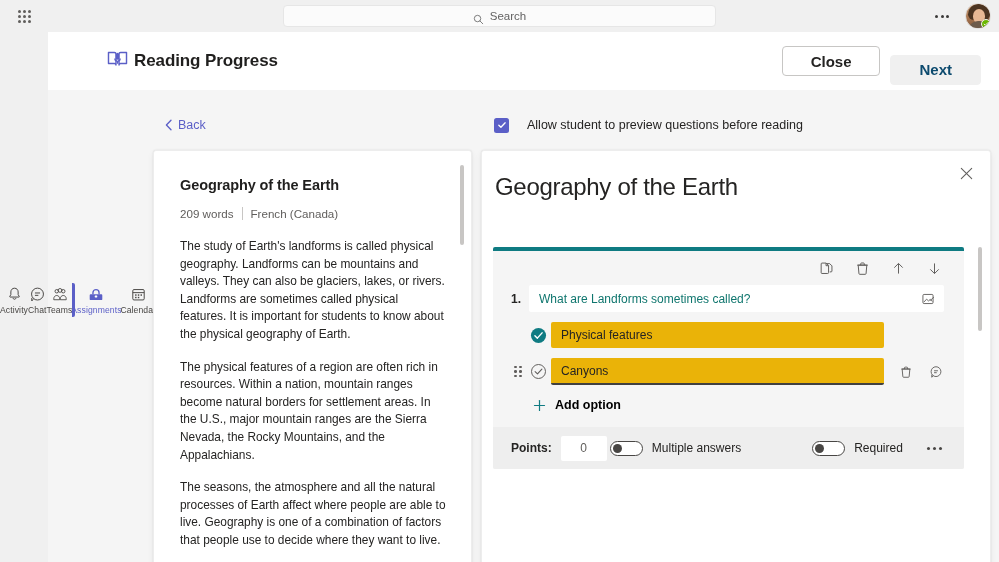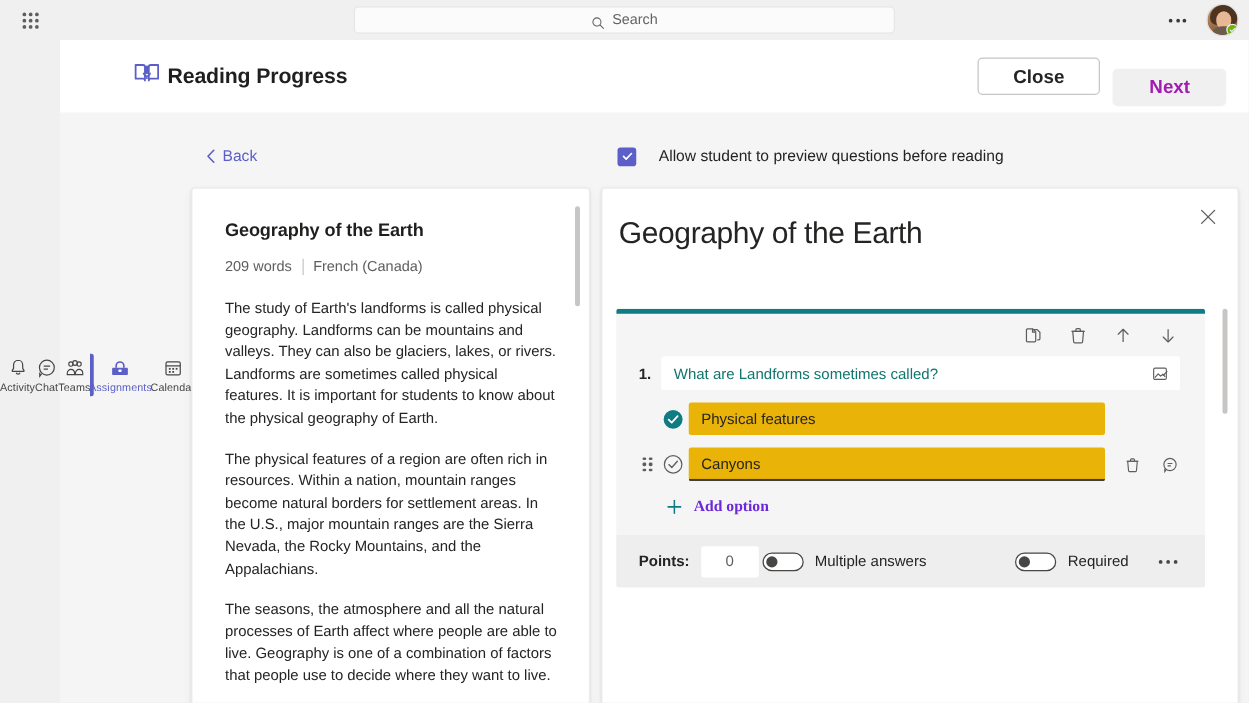--- a/index.html
+++ b/index.html
@@ -109,21 +109,21 @@
     margin-left: 28px;
   }
   .headbtns { margin-left: auto; display: flex; align-items: center; gap: 10px; }
   .btn {
     height: 30px; min-width: 78px; padding: 0 28px; border-radius: 4px;
     font-size: 15px; font-weight: bold; cursor: pointer;
     display: flex; align-items: center; justify-content: center;
     font-family: "Liberation Sans", sans-serif;
   }
   .btn-close { background: #ffffff; border: 1px solid #c7c6c4; color: #252423; }
-  .btn-next { background: #f0f0f0; border: 1px solid #f0f0f0; color: #a21caf; cursor: default; margin-top: 17px; }
+  .btn-next { background: #f0f0f0; border: 1px solid #f0f0f0; color: #0c4a6e; cursor: default; margin-top: 17px; }
 
   .content { flex: 1; position: relative; min-height: 0; }
 
   .toolrow {
     position: absolute; left: 16px; right: 0; top: 22px; height: 26px;
     display: flex; align-items: center; text-align: center;
   }
   .backlink {
     position: absolute; left: 101px; display: flex; align-items: center; gap: 5px;
     cursor: pointer; color: #5b5fc7; font-size: 12.5px;
@@ -202,21 +202,21 @@
     flex: 1; height: 26px; background: #eab308; border-radius: 2px;
     display: flex; align-items: center; padding: 0 10px; font-size: 12px; color: #252423;
     cursor: text;
   }
   .optfield.focused { border-bottom: 2px solid #404040; height: 27px; text-align: right; }
   .opt .acts { display: flex; align-items: center; gap: 14px; margin-left: 14px; }
   .opt .acts .abtn { cursor: pointer; display: flex; width: 16px; height: 16px; align-items: center; justify-content: center; }
 
   .addopt {
     display: flex; align-items: center; gap: 9px; margin: 13px 0 0 40px;
-    color: #6d28d9; font-size: 12.5px; font-weight: bold; cursor: pointer; font-family: Liberation Serif, serif;
+    color: #000000; font-size: 12.5px; font-weight: bold; cursor: pointer;
   }
   .addopt svg { display: block; }
 
   .qfoot {
     margin-top: 15px; height: 42px; background: #eeeeee;
     display: flex; align-items: center; padding: 0 16px 0 18px;
   }
   .pts-lbl { font-size: 12px; color: #252423; font-weight: bold; }
   .pts-box {
     width: 46px; height: 25px; background: #fff; border-radius: 2px; margin-left: 9px;

